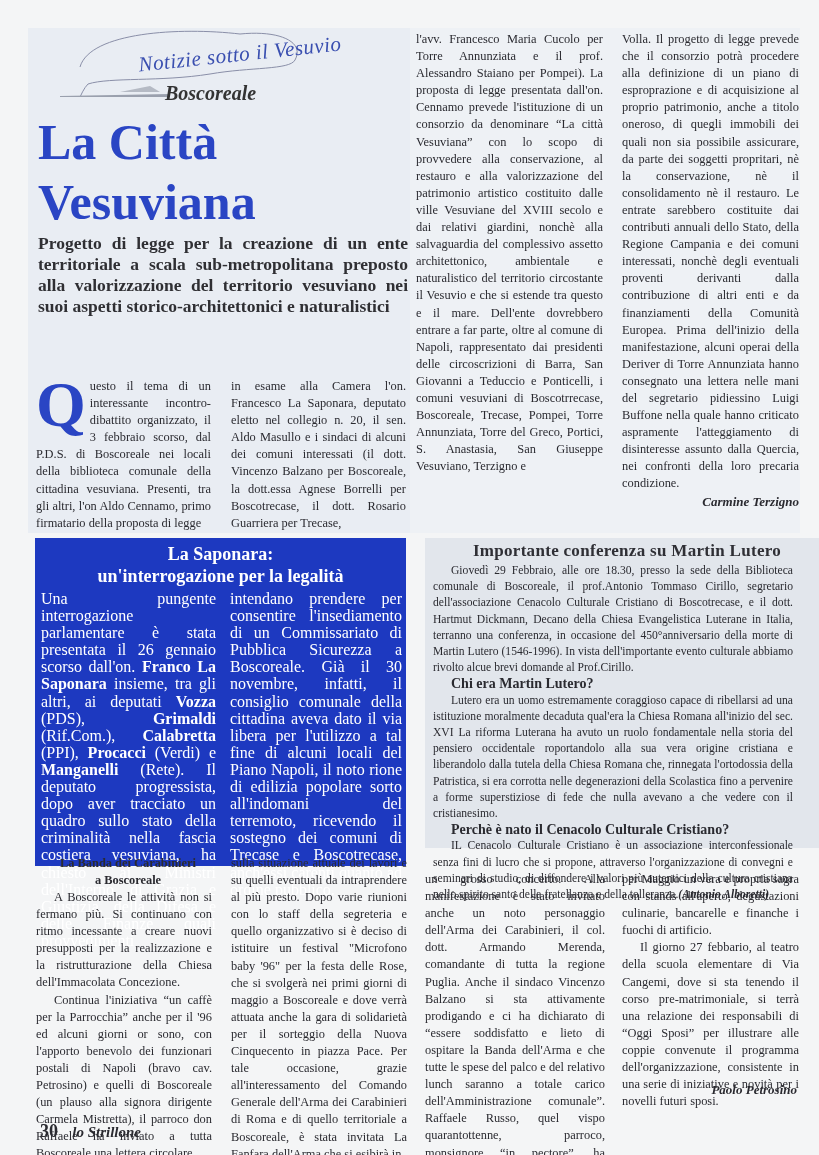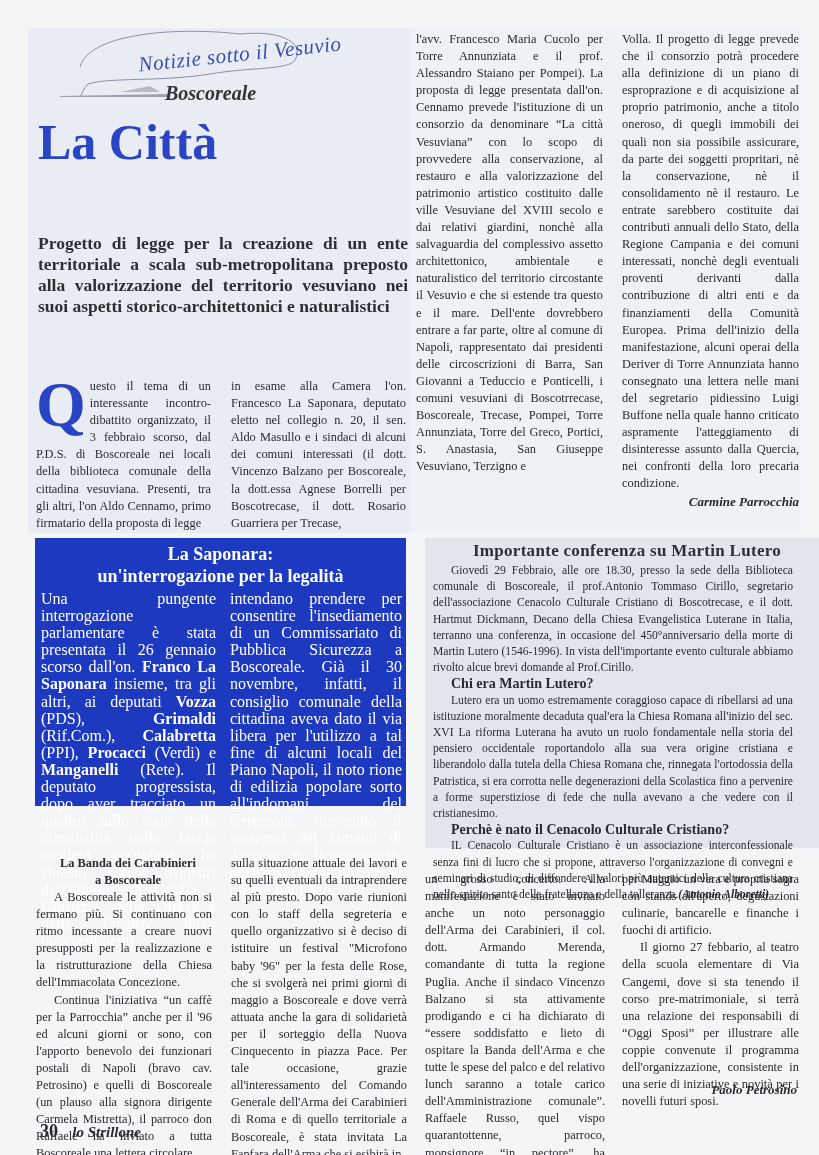--- a/index.html
+++ b/index.html
@@ -36,21 +36,21 @@
   }
   .col {
     position:absolute; font-size:12.4px; line-height:17.1px; text-align:justify; margin:0;
   }
   .dropcap {
     float:left; font-size:64px; line-height:50px; font-weight:bold; color:#2a45c4;
     margin:2px 4px 0 0;
   }
   .signature { text-align:right; font-style:italic; font-weight:bold; font-size:13px; }
   .bluebox {
-    position:absolute; left:35px; top:538px; width:371px; height:268px;
+    position:absolute; left:35px; top:538px; width:371px; height:328px;
     background:#1d39c0; color:#fff;
   }
   .bluebox h2 {
     margin:0; position:absolute; top:5px; left:0; width:100%; text-align:center;
     font-size:18px; line-height:22px; font-weight:bold;
   }
   .bluebox .bcol {
     position:absolute; top:52px; font-size:16px; line-height:17.1px; text-align:justify;
   }
   .lutero {
@@ -94,33 +94,34 @@
     <path d="M0 74 L 110 72 L 110 76 L 0 76 Z" fill="#9aa0ad"></path>
     <path d="M60 70 L 90 64 L 100 70 Z" fill="#b5bac4"></path>
   </svg>
   <span class="logo-text">Notizie sotto il Vesuvio</span>
 </div>
 
 <div class="location">Boscoreale</div>
 
 <h1 class="title">
   <span>La Città</span><br>
+  <span>Vesuviana</span>
 </h1>
 
 <p class="subtitle">Progetto di legge per la creazione di un ente territoriale a scala sub-metropolitana preposto alla valorizzazione del territorio vesuviano nei suoi aspetti storico-architettonici e naturalistici</p>
 
 <div class="col" style="left:36px; top:378px; width:175px;">
   <span class="dropcap">Q</span>
   <span>uesto il tema di un interessante incontro-dibattito organizzato, il 3 febbraio scorso, dal P.D.S. di Boscoreale nei locali della biblioteca comunale della cittadina vesuviana. Presenti, tra gli altri, l'on Aldo Cennamo, primo firmatario della proposta di legge</span>
 </div>
 <div class="col" style="left:231px; top:378px; width:175px;">in esame alla Camera l'on. Francesco La Saponara, deputato eletto nel collegio n. 20, il sen. Aldo Masullo e i sindaci di alcuni dei comuni interessati (il dott. Vincenzo Balzano per Boscoreale, la dott.essa Agnese Borrelli per Boscotrecase, il dott. Rosario Guarriera per Trecase,</div>
 <div class="col" style="left:416px; top:31px; width:187px;">l'avv. Francesco Maria Cucolo per Torre Annunziata e il prof. Alessandro Staiano per Pompei). La proposta di legge presentata dall'on. Cennamo prevede l'istituzione di un consorzio da denominare “La città Vesuviana” con lo scopo di provvedere alla conservazione, al restauro e alla valorizzazione del patrimonio artistico costituito dalle ville Vesuviane del XVIII secolo e dai relativi giardini, nonchè alla salvaguardia del complessivo assetto architettonico, ambientale e naturalistico del territorio circostante il Vesuvio e che si estende tra questo e il mare. Dell'ente dovrebbero entrare a far parte, oltre al comune di Napoli, rappresentato dai presidenti delle circoscrizioni di Barra, San Giovanni a Teduccio e Ponticelli, i comuni vesuviani di Boscotrrecase, Boscoreale, Trecase, Pompei, Torre Annunziata, Torre del Greco, Portici, S. Anastasia, San Giuseppe Vesuviano, Terzigno e</div>
 <div class="col" style="left:622px; top:31px; width:177px;">
   <span>Volla. Il progetto di legge prevede che il consorzio potrà procedere alla definizione di un piano di esproprazione e di acquisizione al proprio patrimonio, anche a titolo oneroso, di quegli immobili dei quali non sia possibile assicurare, da parte dei soggetti propritari, nè la conservazione, nè il consolidamento nè il restauro. Le entrate sarebbero costituite dai contributi annuali dello Stato, della Regione Campania e dei comuni interessati, nonchè degli eventuali proventi derivanti dalla contribuzione di altri enti e da finanziamenti della Comunità Europea. Prima dell'inizio della manifestazione, alcuni operai della Deriver di Torre Annunziata hanno consegnato una lettera nelle mani del segretario pidiessino Luigi Buffone nella quale hanno criticato aspramente l'atteggiamento di disinteresse assunto dalla Quercia, nei confronti della loro precaria condizione.</span>
-  <div class="signature">Carmine Parrocchia</div>
+  <div class="signature">Carmine Terzigno</div>
 </div>
 
 <div class="bluebox">
   <h2>
     <span>La Saponara:</span><br>
     <span>un'interrogazione per la legalità</span>
   </h2>
   <div class="bcol" style="left:6px; width:175px;">
     <span class="indent" style="display:inline;">Una pungente interrogazione parlamentare è stata presentata il 26 gennaio scorso dall'on. </span><b>Franco La Saponara</b><span> insieme, tra gli altri, ai deputati </span><b>Vozza</b><span> (PDS), </span><b>Grimaldi</b><span> (Rif.Com.), </span><b>Calabretta</b><span> (PPI), </span><b>Procacci</b><span> (Verdi) e </span><b>Manganelli</b><span> (Rete). Il deputato progressista, dopo aver tracciato un quadro sullo stato della criminalità nella fascia costiera vesuviana, ha chiesto ai Ministri dell'Interno, di Grazia e Giustizia, della Difesa e delle Finanze quali provvedimenti</span>
   </div>

